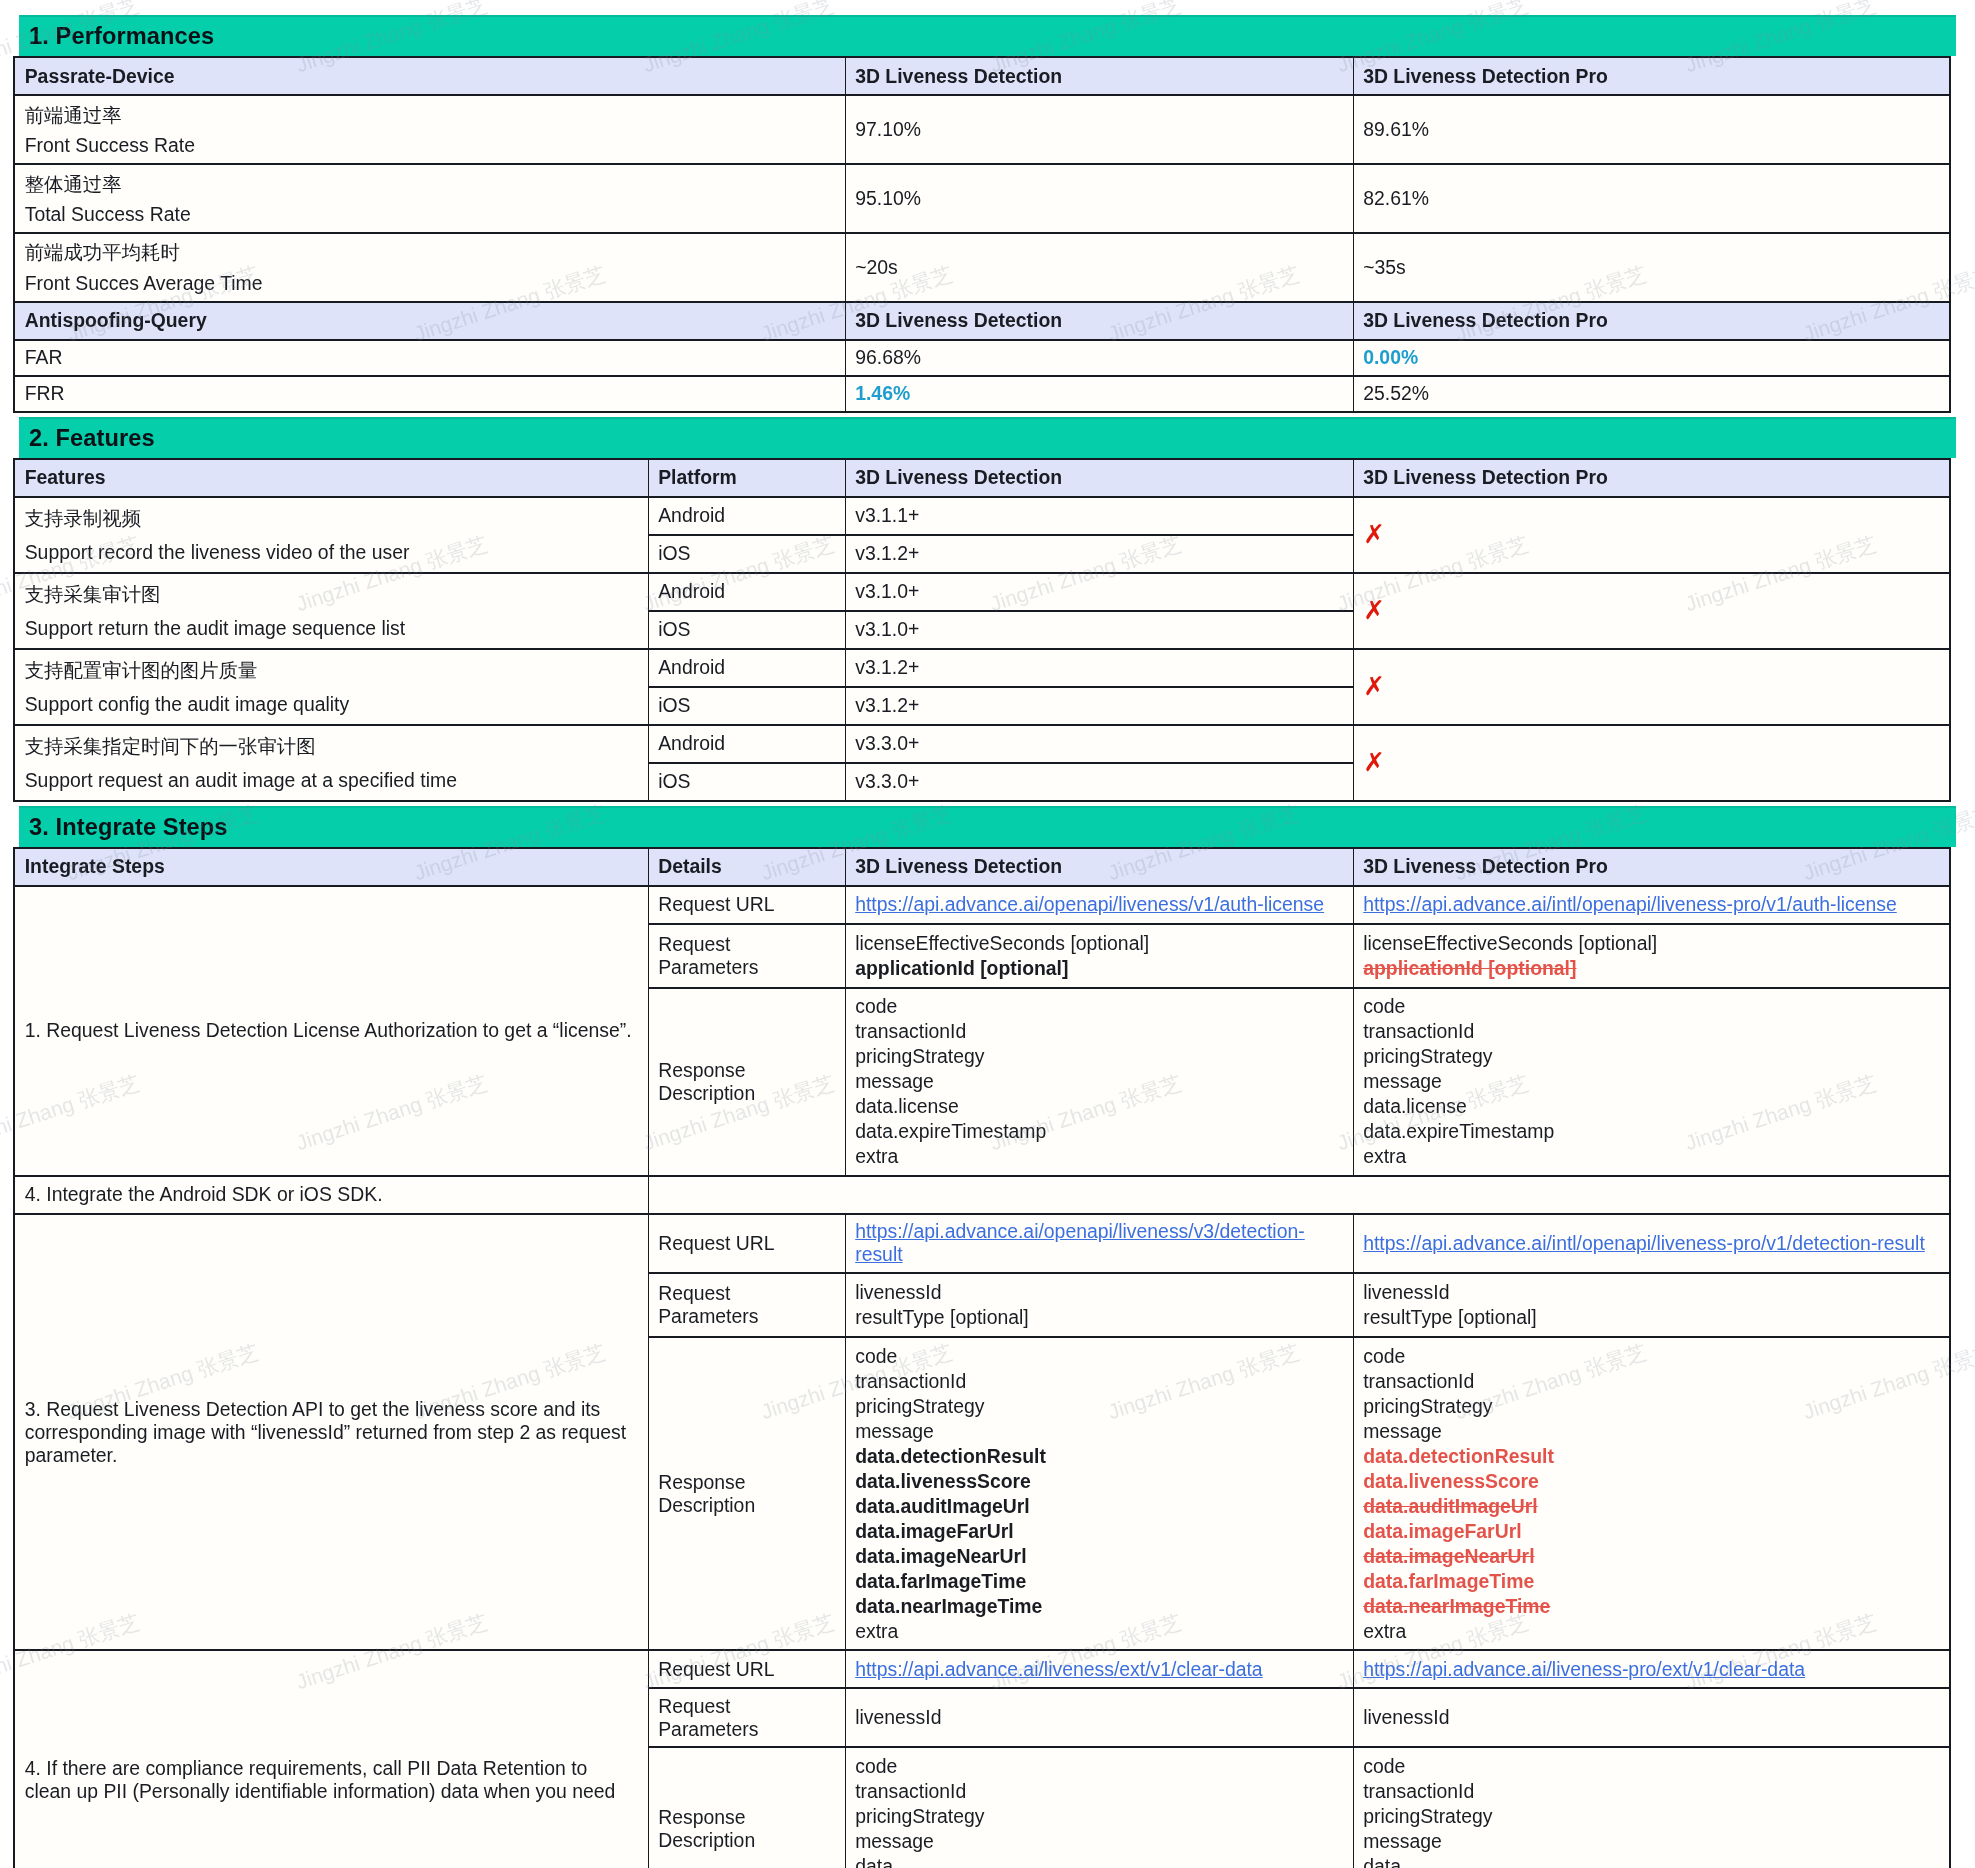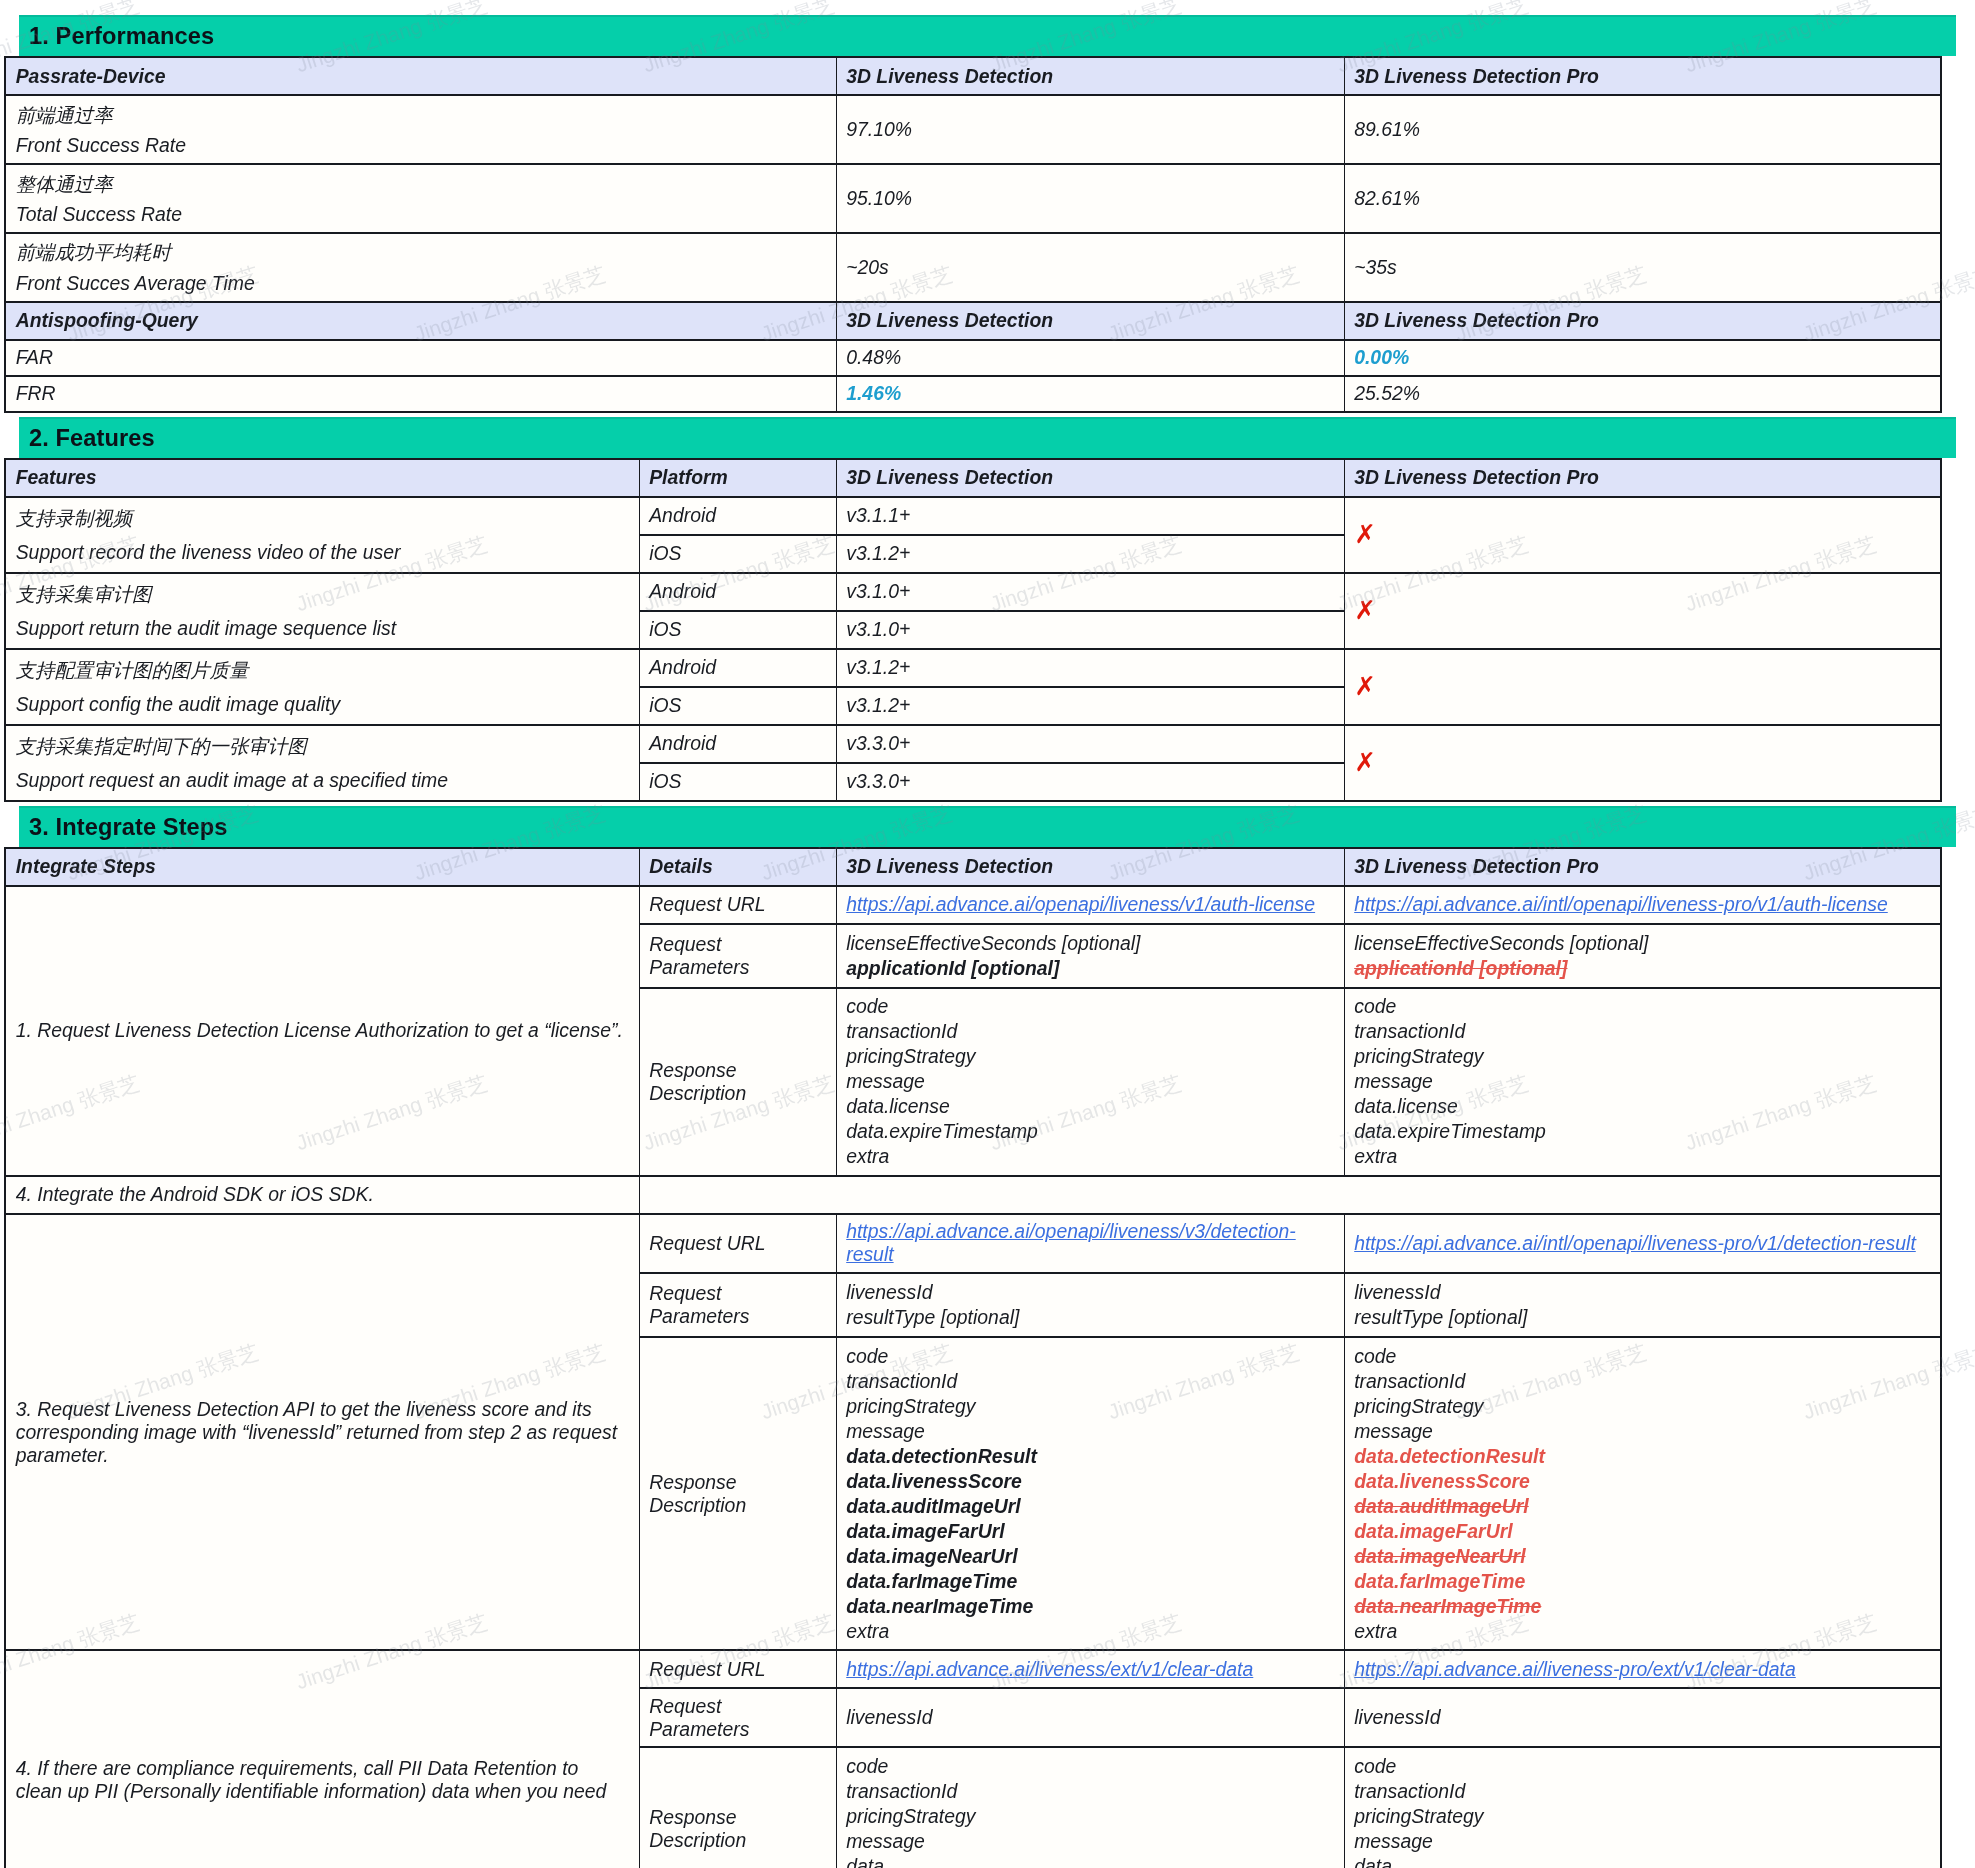--- a/index.html
+++ b/index.html
@@ -15,23 +15,22 @@
 
   .section-bar{
     margin:0 19.4px;height:39px;background:#05cfaa;border-top:2.1px solid #04bb9b;
     display:flex;align-items:center;
   }
   .section-bar .section-title{
     font-weight:700;font-size:23.6px;color:#0c1118;padding-left:9.7px;letter-spacing:0.1px;
   }
 
   table.tbl{
-    border-collapse:collapse;table-layout:fixed;width:1936px;margin:0 4px;
+    border-collapse:collapse;table-layout:fixed;width:1936px;margin:0 13px;
     border:2.1px solid #171a20;
-    font-style:italic;
   }
   table.tbl td{
     border-left:1.4px solid #171a20;border-right:1.4px solid #171a20;
     border-top:2.1px solid #171a20;border-bottom:2.1px solid #171a20;
     padding:5.6px 9.7px;vertical-align:middle;background:#fffefb;
     word-wrap:break-word;
   }
   tr.hdr td{background:#dee3f9;font-weight:700;}
   .two-line .zh{margin-bottom:5.6px;}
   .feat .zh{margin-bottom:9.7px;}
@@ -101,21 +100,21 @@
         <td>~20s</td>
         <td>~35s</td>
       </tr>
       <tr class="hdr" style="height:38px">
         <td>Antispoofing-Query</td>
         <td>3D Liveness Detection</td>
         <td>3D Liveness Detection Pro</td>
       </tr>
       <tr style="height:24px">
         <td>FAR</td>
-        <td>0.48%</td>
+        <td>96.68%</td>
         <td class="hl">0.00%</td>
       </tr>
       <tr style="height:20px">
         <td>FRR</td>
         <td class="hl">1.46%</td>
         <td>25.52%</td>
       </tr>
     </tbody>
   </table>
 

